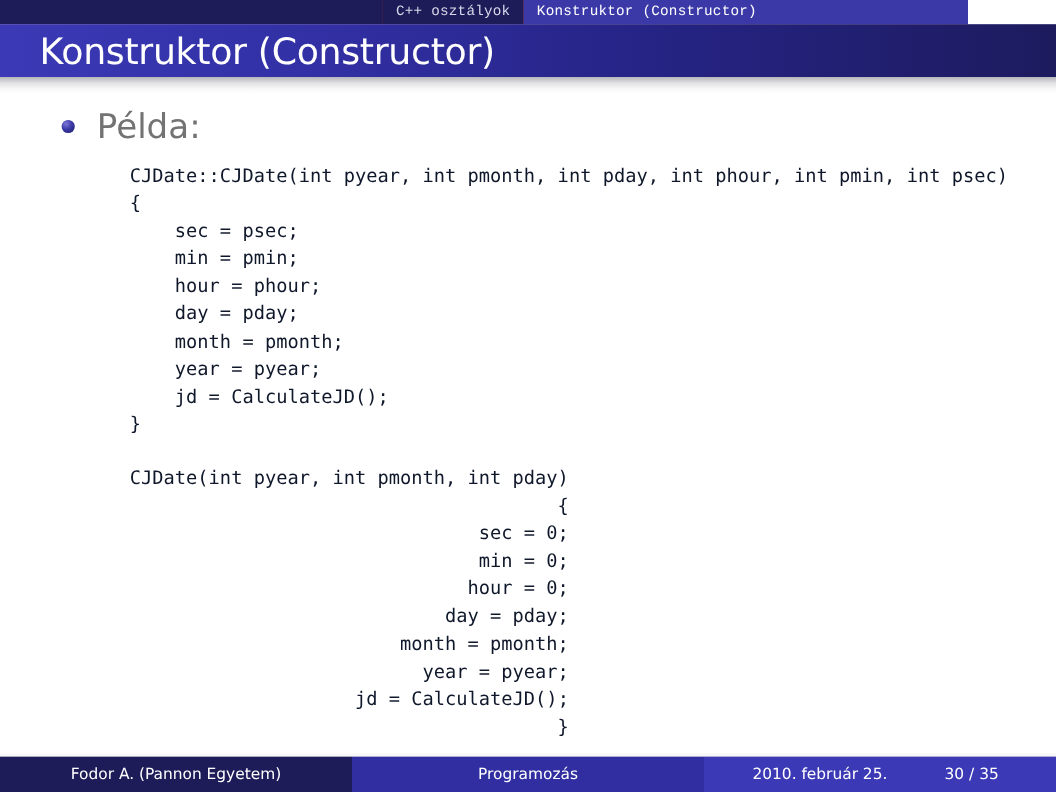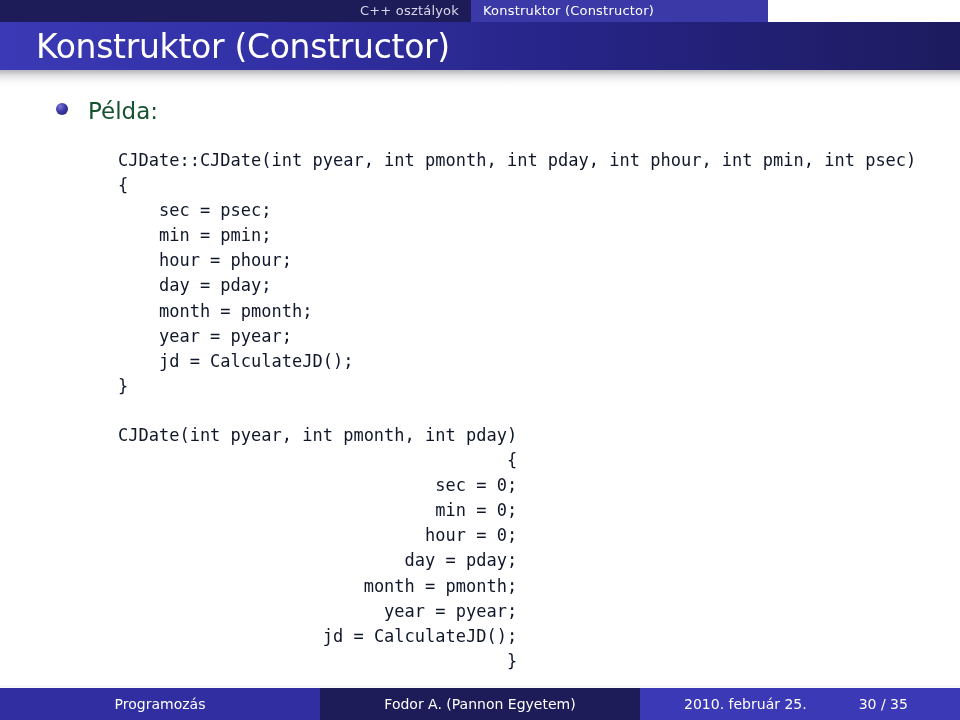--- a/index.html
+++ b/index.html
@@ -18,24 +18,25 @@
     width: 960px;
     height: 720px;
     overflow: hidden;
     background: #ffffff;
   }
 
   
   .headbar {
     position: absolute;
     top: 0; left: 0;
-    width: 768px;
+    width: 880px;
     height: 22px;
     display: flex;
     background: #c2410c;
+    font-family: Liberation Mono, monospace;
   }
   .headbar-spacer {
     background: #1d1b58;
     height: 22px;
   }
   .headbar-sec {
     height: 22px;
     background: #1d1b58;
     color: #d8d8ea;
     font-size: 13px;
@@ -104,22 +105,22 @@
     height: 12px;
     border-radius: 50%;
     background: radial-gradient(circle at 34% 30%, #7b79d6 0%, #3b39a8 45%, #201e62 100%);
     display: inline-block;
     position: relative;
     top: -4px;
     margin-right: 20px;
     flex: 0 0 auto;
   }
   .bullet-label {
-    font-size: 23px;
-    color: #14532d;
+    font-size: 31px;
+    color: #737373;
     line-height: 1;
     white-space: nowrap;
   }
 
   .codeblock {
     position: absolute;
     left: 118px;
     font-family: "DejaVu Sans Mono", monospace;
     font-size: 17px;
     line-height: 25.1px;
@@ -209,22 +210,22 @@
       <span class="bullet-label">Példa:</span>
     </div>
 
     <div class="codeblock" id="code-block-1"><div class="code-line">CJDate::CJDate(int pyear, int pmonth, int pday, int phour, int pmin, int psec)</div><div class="code-line">{</div><div class="code-line">    sec = psec;</div><div class="code-line">    min = pmin;</div><div class="code-line">    hour = phour;</div><div class="code-line">    day = pday;</div><div class="code-line">    month = pmonth;</div><div class="code-line">    year = pyear;</div><div class="code-line">    jd = CalculateJD();</div><div class="code-line">}</div></div>
     <div class="codeblock" id="code-block-2"><div class="code-line">CJDate(int pyear, int pmonth, int pday)</div><div class="code-line">{</div><div class="code-line">    sec = 0;</div><div class="code-line">    min = 0;</div><div class="code-line">    hour = 0;</div><div class="code-line">    day = pday;</div><div class="code-line">    month = pmonth;</div><div class="code-line">    year = pyear;</div><div class="code-line">    jd = CalculateJD();</div><div class="code-line">}</div></div>
 
   </div>
 
   <div class="foot-topline"></div>
   <div class="footbar">
+    <div class="foot-cell foot-author">Fodor A.  (Pannon Egyetem)</div>
     <div class="foot-cell foot-title">Programozás</div>
-    <div class="foot-cell foot-author">Fodor A.  (Pannon Egyetem)</div>
     <div class="foot-cell foot-date">
       <div class="foot-date-inner">
         <span>2010. február 25.</span>
         <span>30 / 35</span>
       </div>
     </div>
   </div>
 
 </div>
 

